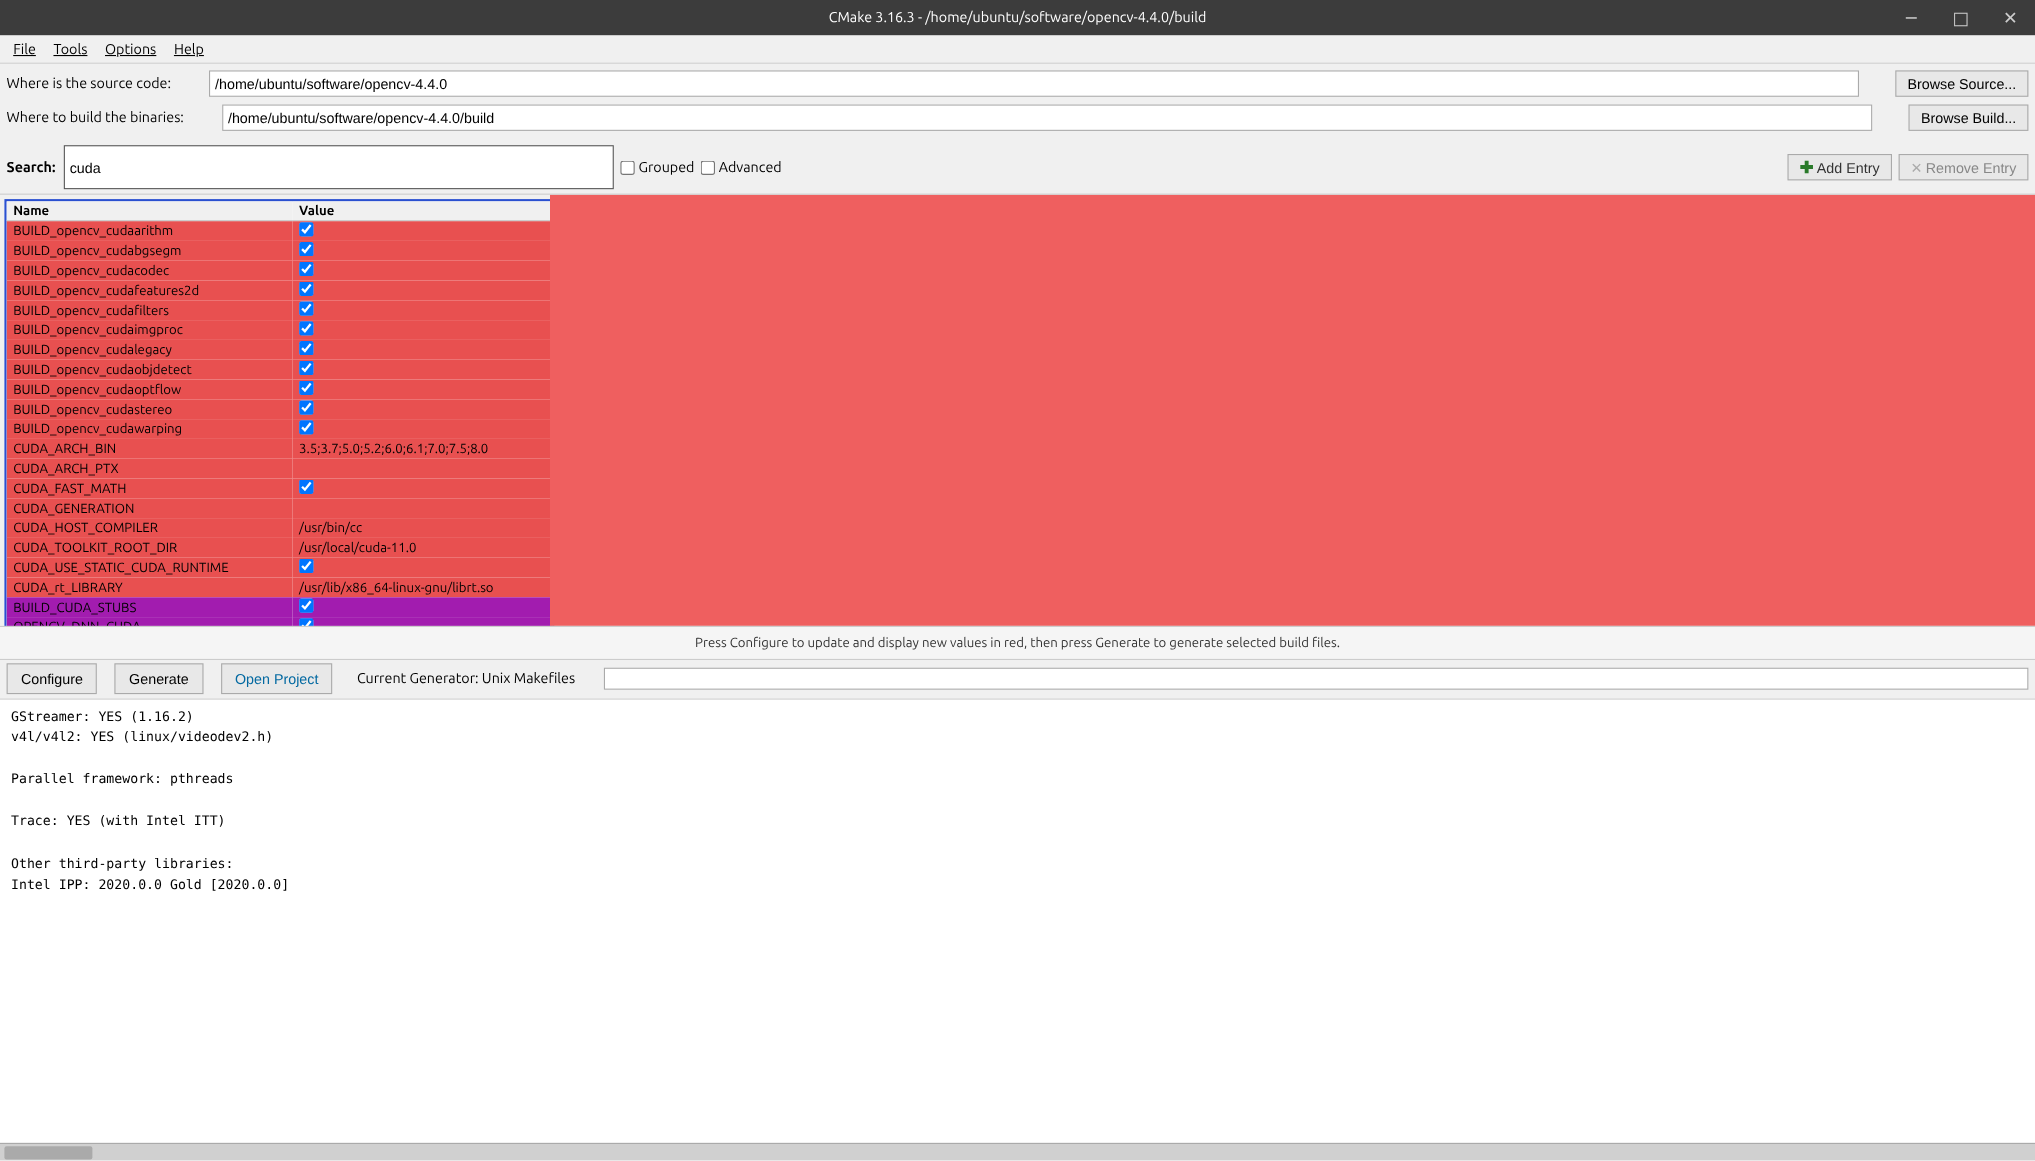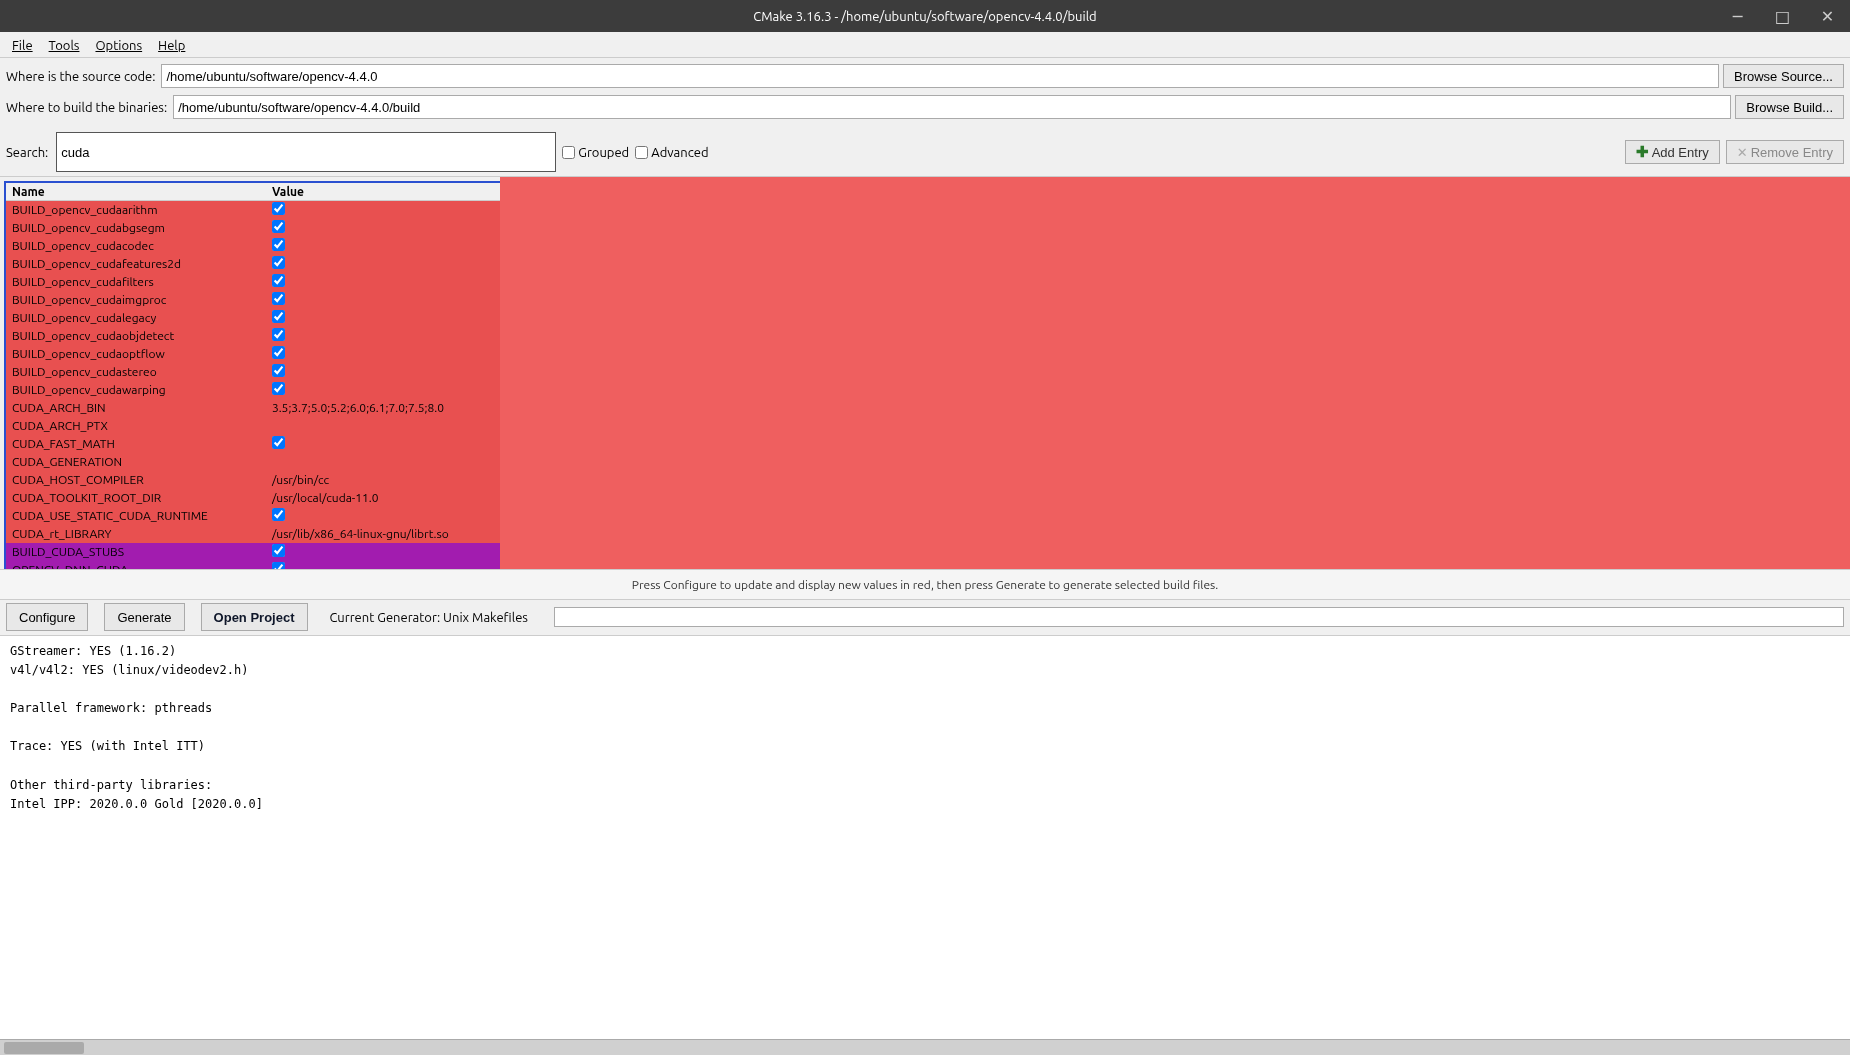--- a/index.html
+++ b/index.html
@@ -62,20 +62,21 @@
     
     #paths-section {
       background: #f0f0f0;
       padding: 4px 6px;
     }
     .path-row {
       display: flex;
       align-items: center;
       margin-bottom: 3px;
       height: 28px;
+      gap: 29px;
     }
     .path-label {
       font-size: 13px;
       margin-right: 6px;
       white-space: nowrap;
       color: #000;
     }
     .path-input {
       flex: 1;
       height: 24px;
@@ -97,21 +98,21 @@
 
     
     #toolbar {
       display: flex;
       align-items: center;
       padding: 4px 6px;
       background: #f0f0f0;
       border-bottom: 1px solid #ccc;
       gap: 6px;
     }
-    .search-label { font-size: 13px; margin-right: 2px; }
+    .search-label { font-size: 13px; margin-right: 2px; font-weight: bold; }
     .search-input {
       width: 500px;
       height: 40px;
       border: 1px solid #555;
       padding: 2px 4px;
       font-size: 13px;
     }
     .checkbox-label {
       display: flex;
       align-items: center;
@@ -221,23 +222,22 @@
     }
     .action-btn {
       height: 28px;
       padding: 0 12px;
       background: #e8e8e8;
       border: 1px solid #aaa;
       cursor: pointer;
       font-size: 13px;
     }
     .action-btn.disabled {
-      color: #0f172a;
+      color: #0369a1;
       cursor: default;
-      font-weight: bold;
     }
     .generator-label {
       font-size: 13px;
       margin-left: 6px;
     }
     .progress-bar-container {
       flex: 1;
       height: 20px;
       border: 1px solid #aaa;
       background: #fff;

